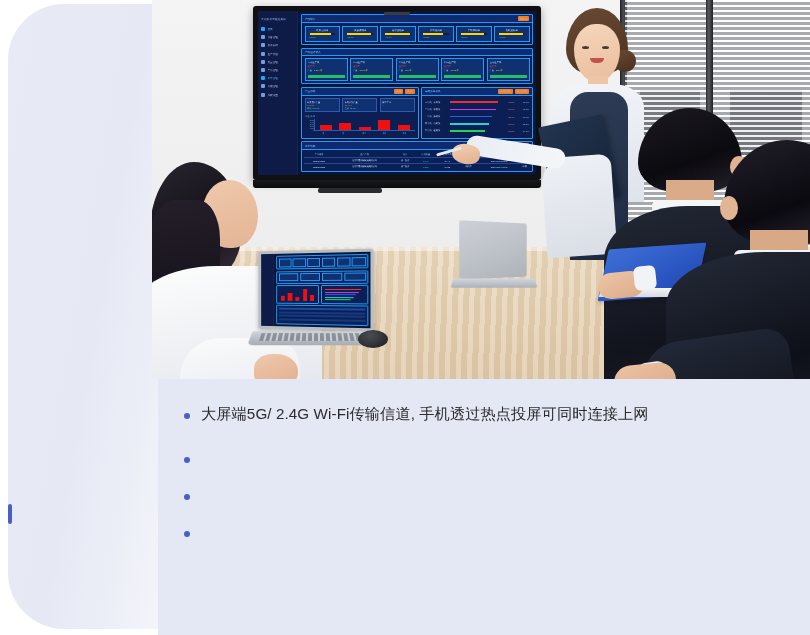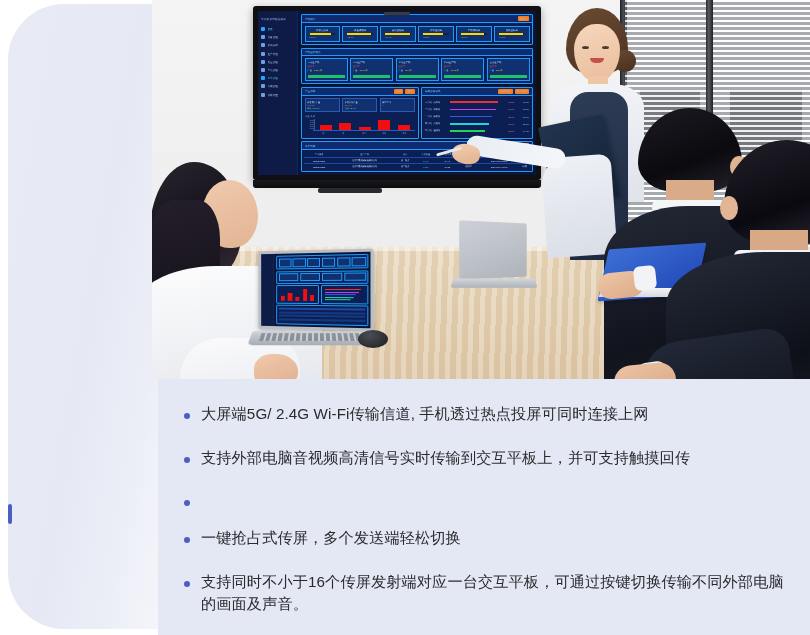--- a/index.html
+++ b/index.html
@@ -854,29 +854,23 @@
 
     </div>
 
     <div class="features">
       <div class="feat">
         <span class="dot"></span>
         <span class="feat-txt">大屏端5G/ 2.4G Wi-Fi传输信道, 手机透过热点投屏可同时连接上网</span>
       </div>
       <div class="feat">
         <span class="dot"></span>
-        <span class="feat-txt">支持外部电脑音视频高清信号实时传输到交互平板上，并可支持触摸回传</span>
       </div>
       <div class="feat">
         <span class="dot"></span>
       </div>
       <div class="feat">
         <span class="dot"></span>
-        <span class="feat-txt">一键抢占式传屏，多个发送端轻松切换</span>
-      </div>
-      <div class="feat">
-        <span class="dot"></span>
-        <span class="feat-txt">支持同时不小于16个传屏发射端对应一台交互平板，可通过按键切换传输不同外部电脑的画面及声音。</span>
       </div>
     </div>
 
   </div>
 </div>
 
 </body></html>

